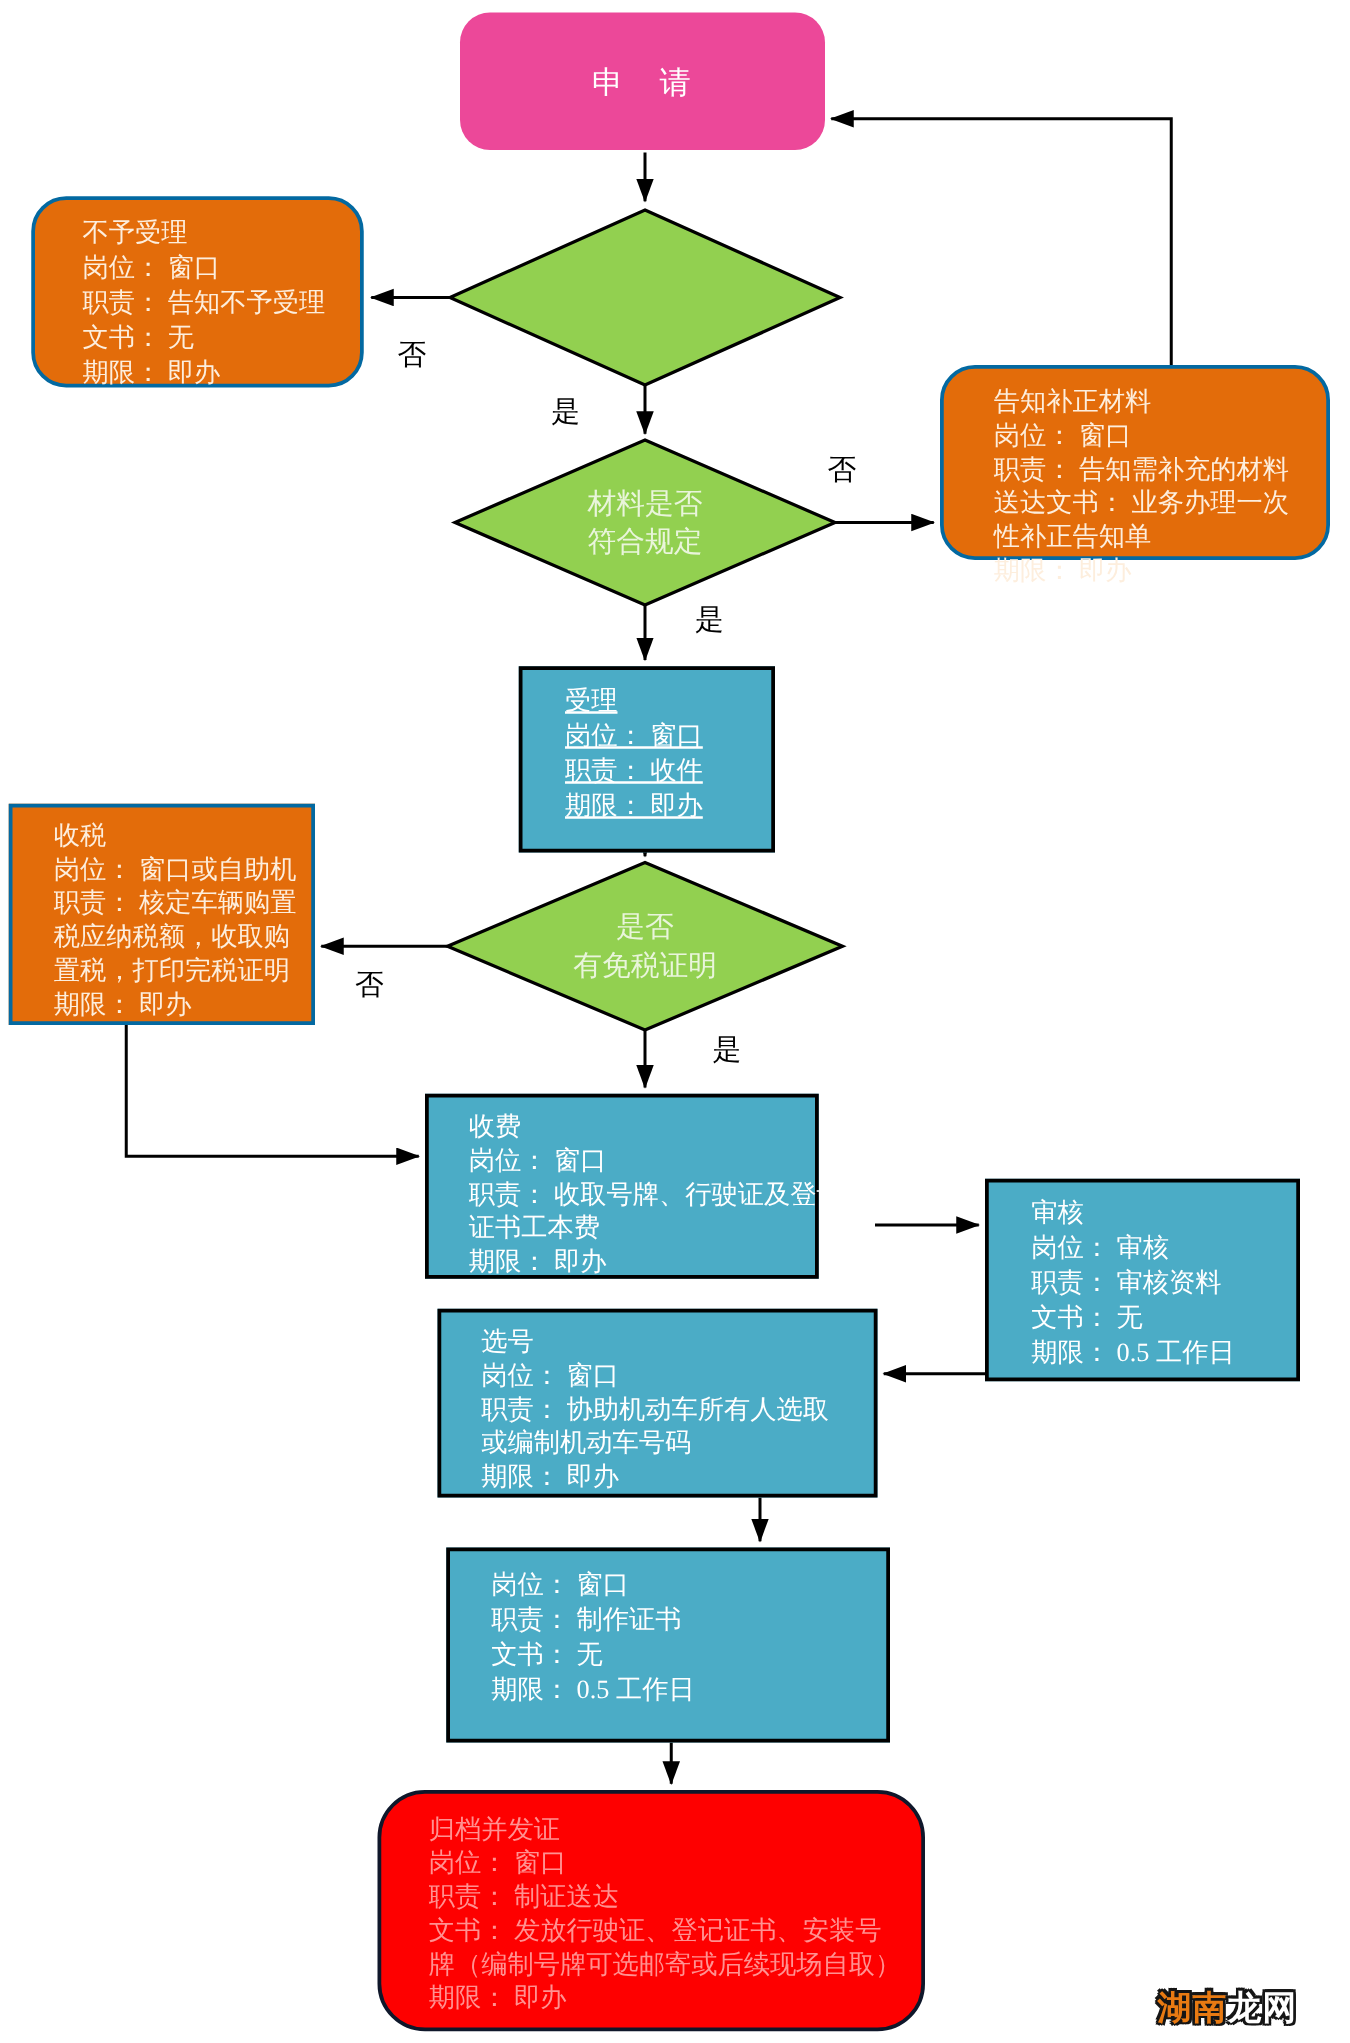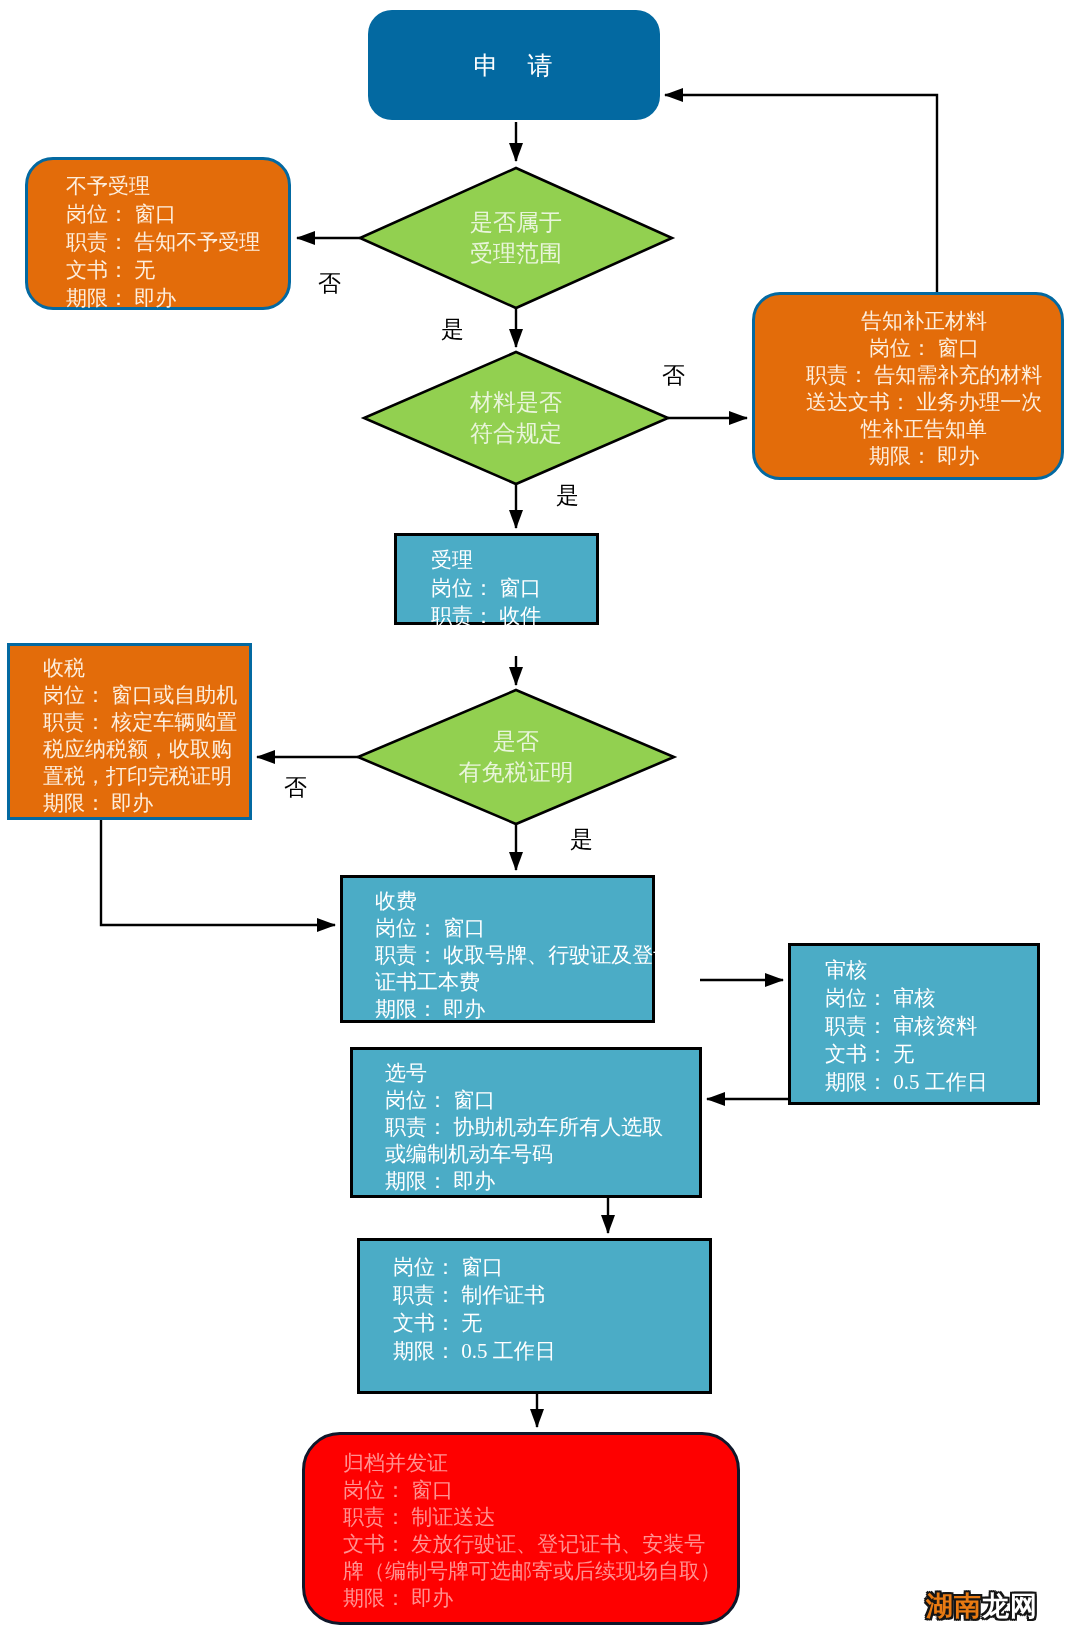--- a/index.html
+++ b/index.html
@@ -9,21 +9,21 @@
     font-family:"Liberation Serif","DejaVu Serif",serif;
   }
   svg.connectors { position:absolute; left:0; top:0; width:1080px; height:1634px; pointer-events:none; }
   svg .edge { stroke:#000; stroke-width:2.4; fill:none; }
   svg .diamond { fill:#92d050; stroke:#000; stroke-width:2.6; }
 
   .node { position:absolute; box-sizing:border-box; font-size:21px; }
   .node .line { white-space:nowrap; }
   .orange  { background:#e36c0a; border:3px solid #0369a1; color:#fdeedd; }
   .blue    { background:#4bacc6; border:3px solid #000; color:#ffffff; }
-  .red-plain    { background:#0369a1; color:#ffffff; }
+  .red-plain    { background:#ec4899; color:#ffffff; }
   .red-bordered { background:#fe0000; border:3px solid #0f172a; color:#ff9191; }
   .rounded    { border-radius:28px; }
   .rounded-lg { border-radius:38px; }
 
   .terminator-title {
     display:flex; align-items:center; justify-content:center;
     width:100%; height:100%; font-size:25px; letter-spacing:2px;
   }
   .diamond-label {
     position:absolute; display:flex; flex-direction:column;
@@ -92,30 +92,30 @@
   </div>
 
   <div class="node orange rounded n-reject" style="left:25px; top:157px; width:266px; height:153px;">
       <div class="line">不予受理</div>
       <div class="line">岗位： 窗口</div>
       <div class="line">职责： 告知不予受理</div>
       <div class="line">文书： 无</div>
       <div class="line">期限： 即办</div>
     </div>
 
-  <div class="node orange rounded n-notify" style="left:752px; top:292px; width:312px; height:188px;text-align:center;">
+  <div class="node orange rounded n-notify" style="left:752px; top:292px; width:312px; height:156px;">
       <div class="line">告知补正材料</div>
       <div class="line">岗位： 窗口</div>
       <div class="line">职责： 告知需补充的材料</div>
       <div class="line">送达文书： 业务办理一次</div>
       <div class="line">性补正告知单</div>
       <div class="line">期限： 即办</div>
     </div>
 
-  <div class="node blue n-accept" style="left:394px; top:533px; width:205px; height:92px;">
+  <div class="node blue n-accept" style="left:415px; top:533px; width:205px; height:149px;text-decoration:underline;">
       <div class="line">受理</div>
       <div class="line">岗位： 窗口</div>
       <div class="line">职责： 收件</div>
       <div class="line">期限： 即办</div>
     </div>
 
   <div class="node orange n-tax" style="left:7px; top:643px; width:245px; height:177px; border-radius:0;">
       <div class="line">收税</div>
       <div class="line">岗位： 窗口或自助机</div>
       <div class="line">职责： 核定车辆购置</div>
@@ -157,24 +157,20 @@
 
   <div class="node red-bordered rounded-lg n-archive" style="left:302px; top:1432px; width:438px; height:193px;">
       <div class="line">归档并发证</div>
       <div class="line">岗位： 窗口</div>
       <div class="line">职责： 制证送达</div>
       <div class="line">文书： 发放行驶证、登记证书、安装号</div>
       <div class="line">牌（编制号牌可选邮寄或后续现场自取）</div>
       <div class="line">期限： 即办</div>
     </div>
 
-  <div class="diamond-label" style="left:366px; top:170px; width:300px; height:136px;">
-    <span>是否属于</span>
-    <span>受理范围</span>
-  </div>
   <div class="diamond-label" style="left:370px; top:354px; width:292px; height:128px;">
     <span>材料是否</span>
     <span>符合规定</span>
   </div>
   <div class="diamond-label" style="left:364px; top:692px; width:304px; height:130px;">
     <span>是否</span>
     <span>有免税证明</span>
   </div>
 
   <div class="branch-label" style="left:318px; top:268px;">否</div>

